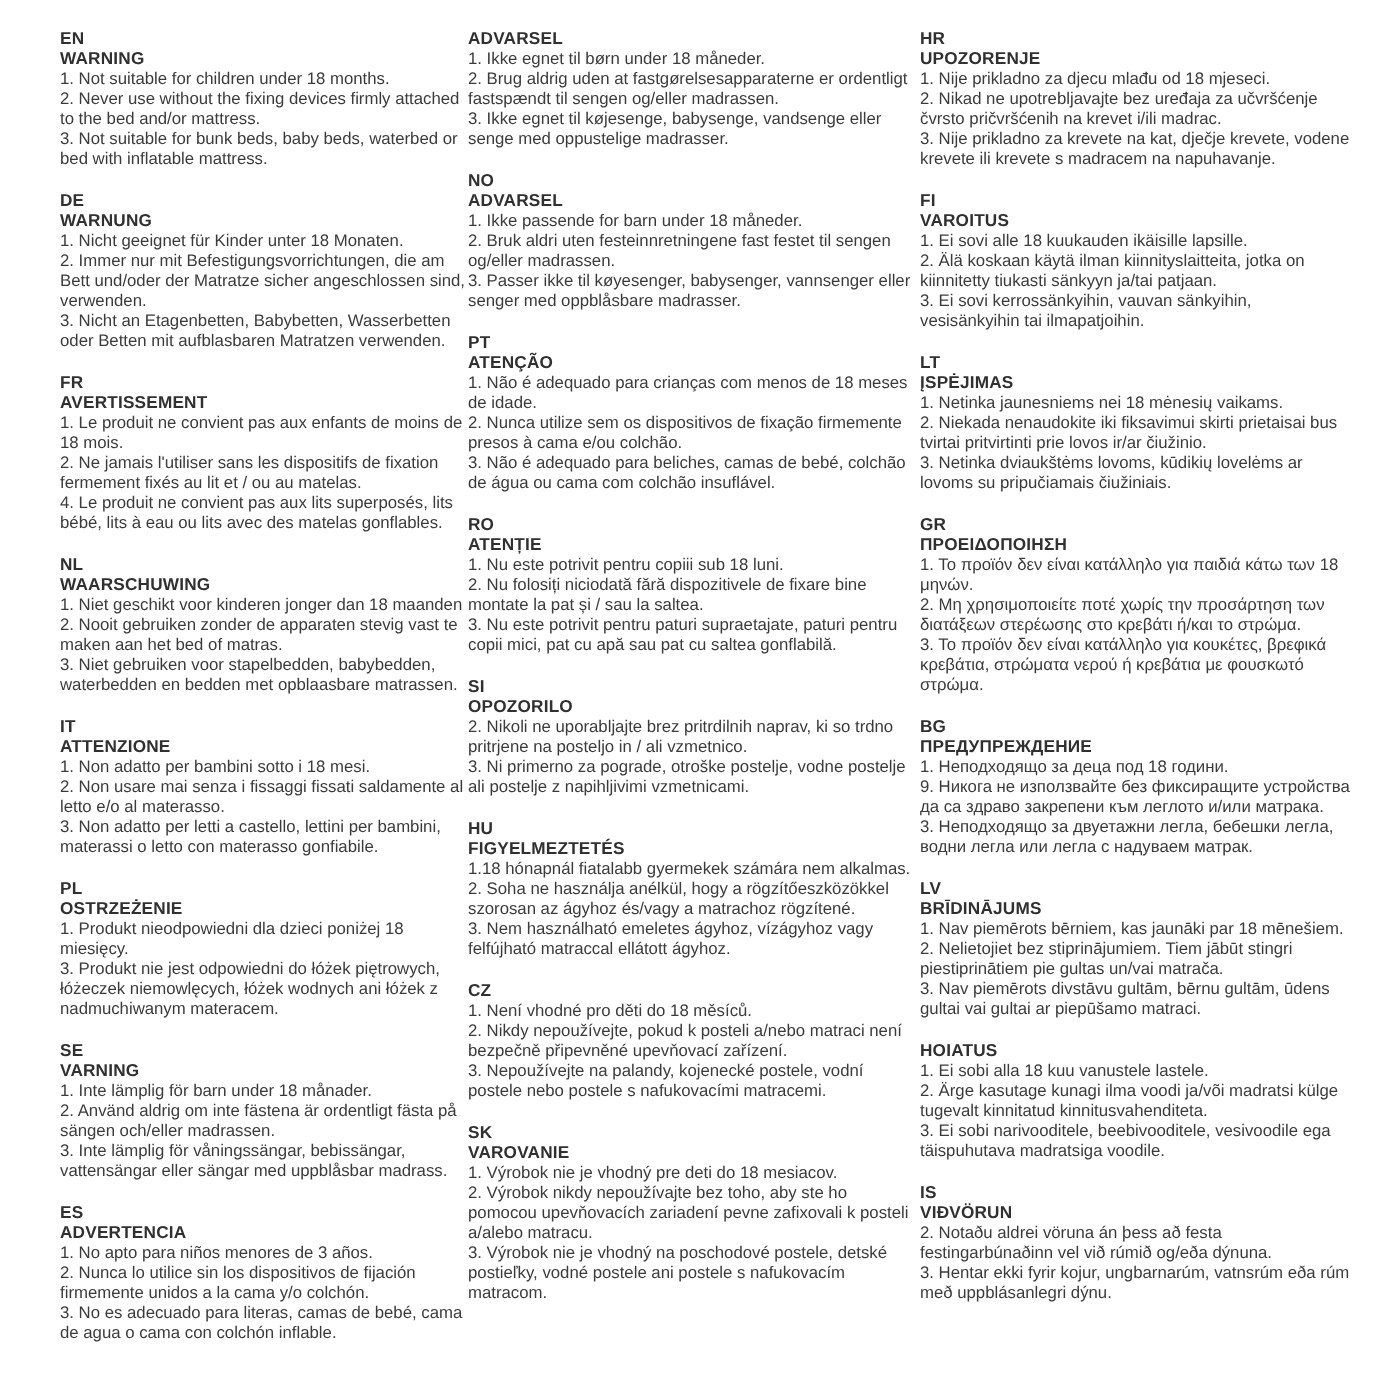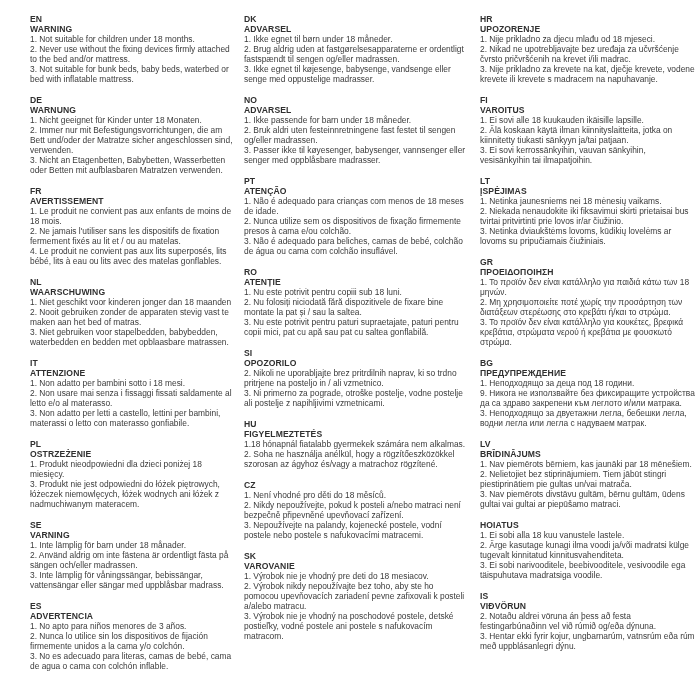--- a/index.html
+++ b/index.html
@@ -14,21 +14,20 @@
     color: #3b3b3b;
     overflow: hidden;
   }
   .sheet {
     box-sizing: border-box;
     width: 700px;
     height: 700px;
     padding: 14px 4px 8px 30px;
     display: grid;
     grid-template-columns: 204px 226px 216px;
-    column-gap: 10px;
   }
   .col {
     min-width: 0;
   }
   .lang-block {
     margin: 0 0 11px 0;
   }
   .lang-code,
   .warn-title {
     font-weight: bold;
@@ -106,21 +105,20 @@
   <section class="lang-block">
     <div class="lang-code">ES</div>
     <div class="warn-title">ADVERTENCIA</div>
   <div class="warn-item">1. No apto para niños menores de 3 años.</div>
         <div class="warn-item">2. Nunca lo utilice sin los dispositivos de fijación firmemente unidos a la cama y/o colchón.</div>
         <div class="warn-item">3. No es adecuado para literas, camas de bebé, cama de agua o cama con colchón inflable.</div>
       </section>
 </div>
   <div class="col">
   <section class="lang-block">
-    <div class="lang-code">DK</div>
     <div class="warn-title">ADVARSEL</div>
   <div class="warn-item">1. Ikke egnet til børn under 18 måneder.</div>
         <div class="warn-item">2. Brug aldrig uden at fastgørelsesapparaterne er ordentligt fastspændt til sengen og/eller madrassen.</div>
         <div class="warn-item">3. Ikke egnet til køjesenge, babysenge, vandsenge eller senge med oppustelige madrasser.</div>
       </section>
 
   <section class="lang-block">
     <div class="lang-code">NO</div>
     <div class="warn-title">ADVARSEL</div>
   <div class="warn-item">1. Ikke passende for barn under 18 måneder.</div>
@@ -149,20 +147,21 @@
     <div class="warn-title">OPOZORILO</div>
         <div class="warn-item">2. Nikoli ne uporabljajte brez pritrdilnih naprav, ki so trdno pritrjene na posteljo in / ali vzmetnico.</div>
         <div class="warn-item">3. Ni primerno za pograde, otroške postelje, vodne postelje ali postelje z napihljivimi vzmetnicami.</div>
       </section>
 
   <section class="lang-block">
     <div class="lang-code">HU</div>
     <div class="warn-title">FIGYELMEZTETÉS</div>
   <div class="warn-item">1.18 hónapnál fiatalabb gyermekek számára nem alkalmas.</div>
         <div class="warn-item">2. Soha ne használja anélkül, hogy a rögzítőeszközökkel szorosan az ágyhoz és/vagy a matrachoz rögzítené.</div>
+        <div class="warn-item">3. Nem használható emeletes ágyhoz, vízágyhoz vagy felfújható matraccal ellátott ágyhoz.</div>
       </section>
 
   <section class="lang-block">
     <div class="lang-code">CZ</div>
   <div class="warn-item">1. Není vhodné pro děti do 18 měsíců.</div>
         <div class="warn-item">2. Nikdy nepoužívejte, pokud k posteli a/nebo matraci není bezpečně připevněné upevňovací zařízení.</div>
         <div class="warn-item">3. Nepoužívejte na palandy, kojenecké postele, vodní postele nebo postele s nafukovacími matracemi.</div>
       </section>
 
   <section class="lang-block">

